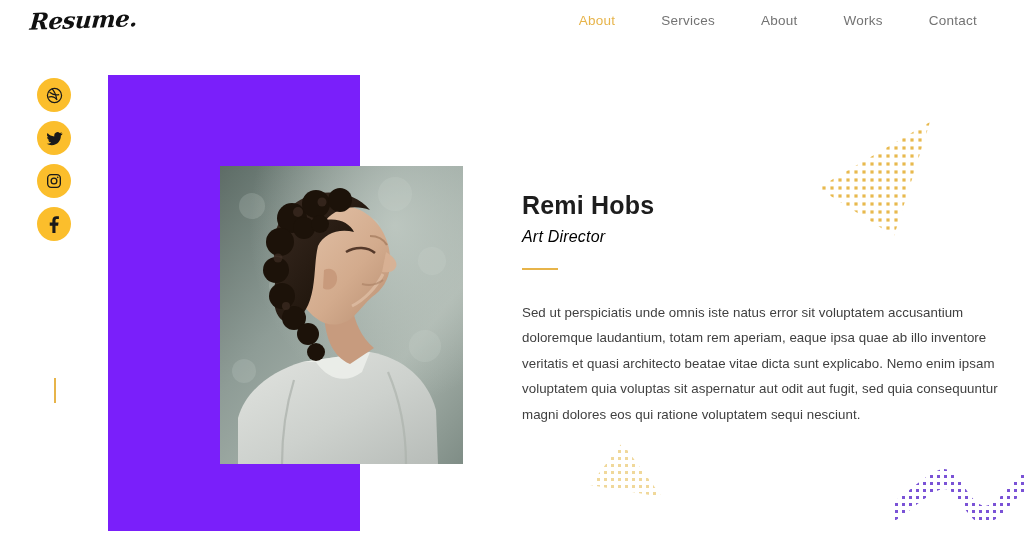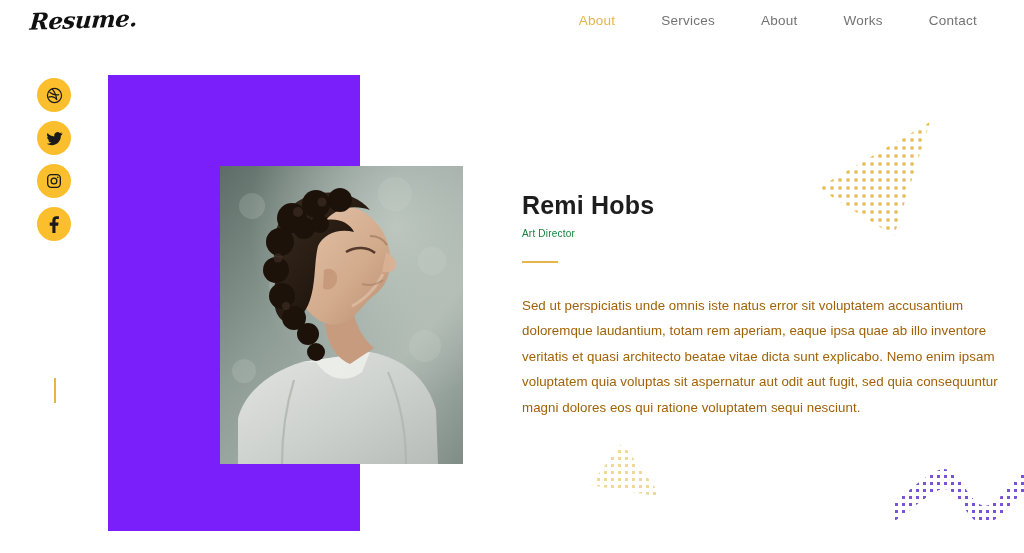--- a/index.html
+++ b/index.html
@@ -132,38 +132,39 @@
   .bio-name {
     font-size: 25px;
     font-weight: 700;
     color: #1d1d1d;
     letter-spacing: 0.2px;
     line-height: 1.2;
   }
 
   .bio-role {
     margin-top: 8px;
-    font-size: 10px;
-    color: #15803d;
+    font-size: 16px;
+    color: #000000;
     letter-spacing: 0.2px;
+    font-style: italic;
   }
 
   .bio-divider {
     margin-top: 22px;
     width: 36px;
     height: 2px;
     background: #e7b44a;
   }
 
   .bio-text {
     margin-top: 30px;
     width: 476px;
     font-size: 13.3px;
     line-height: 25.4px;
-    color: #a16207;
+    color: #404040;
     letter-spacing: 0.05px;
   }
 
   
   .decor { position: absolute; pointer-events: none; }
   .decor svg { display: block; }
 
   #decor-triangle-top    { left: 812px; top: 120px; }
   #decor-triangle-bottom { left: 588px; top: 441px; }
   #decor-wave            { left: 893px; top: 466px; }

